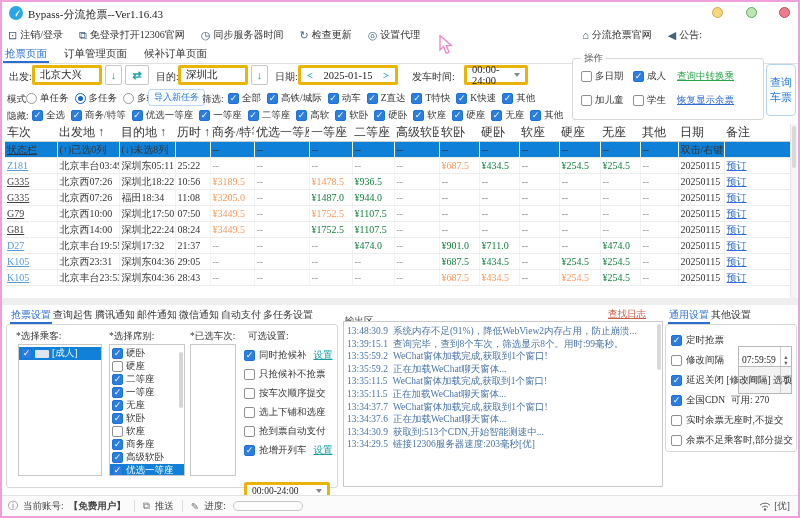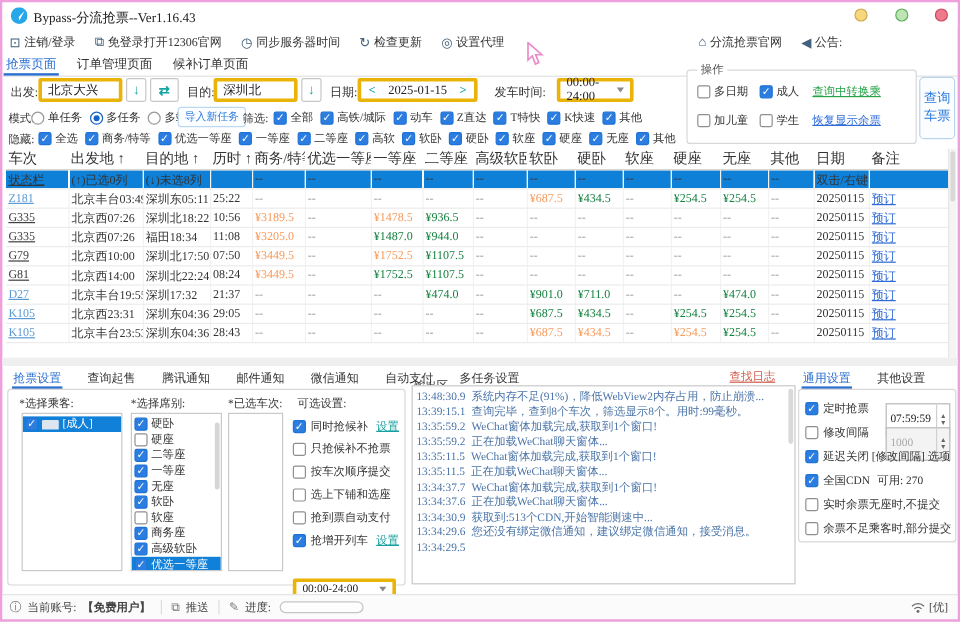--- a/index.html
+++ b/index.html
@@ -61,38 +61,38 @@
 .status-link{text-decoration:underline}
 .tlink{text-decoration:underline}
 .t-blue{color:#5b9bd5}.t-dark{color:#404040}
 .dim{color:#9a9a9a}
 .price-o{color:#f79a5b}.price-g{color:#15813f}
 .book{color:#2f6bd8;text-decoration:underline}
 .tbl-scroll{position:absolute;left:788px;top: 122px;width:7px;height:174px;background:#f4f4f4;border-left:1px solid #e6e6e6}
 .tbl-thumb{margin:2px 1px;width:4px;height:42px;background:#d8d8d8;border-radius:2px}
 .strip{position:absolute;left:0;top:296px;right:0;height:7px;background:#efefef}
 
-.btabs{position:absolute;display:flex;gap:20px;font-size:10px;height:17px}
+.btabs{position:absolute;display:flex;gap:0;font-size:10px;height:17px}
 .btab{color:#333;padding:1px 1px 2px;white-space:nowrap}
 .btab.sel{color:#2a6fd0;border-bottom:2px solid #2a6fd0}
 .plbl{position:absolute;font-size:9.5px;color:#333;white-space:nowrap}
 .lbox{position:absolute;border:1px solid #c9c9c9;background:#fff;overflow:hidden}
 .litem{display:flex;align-items:center;gap:3px;height:13px;font-size:9.5px;color:#333;padding:0 2px;white-space:nowrap}
 .litem.sel{background:#1080d8;color:#fff}
 .redact{width:14px;height:8px;background:#dde5ee;border-radius:1px}
 .sthumb{position:absolute;left:177px;top:350px;width:4px;height:56px;background:#d6d6d6;border-radius:2px}
 .opts{position:absolute;display:flex;flex-direction:column}
 .opt-row{display:flex;align-items:center;gap:4px;height:19px;font-size:9.5px;color:#333;white-space:nowrap}
 .set-link{color:#18a0a0;text-decoration:underline;margin-left:3px}
 .findlog{position:absolute;left:606px;top:306px;font-size:9.5px;color:#cf5b49;text-decoration:underline}
 .log-line{display:flex;gap:5px;height:12.6px;line-height:12.6px;font-size:9.5px;color:#4a74a8;white-space:nowrap;padding-left:3px}
 .logthumb{position:absolute;left:655px;top:322px;width:4px;height:46px;background:#d9d9d9;border-radius:2px}
 .gs-row{position:relative;display:flex;align-items:center;gap:4px;height:20px;font-size:9.5px;color:#333;white-space:nowrap}
 .gs-suffix{margin-left:2px}
-.spin{position:absolute;right:4px;top:6px;width:54px;height:28px;border:1px solid #b9b9b9;background:#fff;display:flex;align-items:center}
+.spin{position:absolute;right:4px;top:16px;width:54px;height:28px;border:1px solid #b9b9b9;background:#fff;display:flex;align-items:center}
 .spin-val{flex:1;padding-left:3px;font-size:9.5px;color:#222}
 .spin-arrows{width:11px;height:100%;border-left:1px solid #d0d0d0;display:flex;flex-direction:column;align-items:center;justify-content:center;line-height:6px;font-size:6.5px;color:#666}
 .spin.dis{background:#f3f3f3}.spin.dis .spin-val{color:#aaa}
 .start-btn{position:absolute;left:663px;top:455px;width:132px;height:30px;border:1px solid #cfe0f0;border-radius:4px;background:#fbfdff;color:#2080e0;font-weight:bold;font-size:12.5px;display:flex;align-items:center;justify-content:center;letter-spacing:2px}
 
 .statusbar{position:absolute;left:0;right:0;bottom:0;height:21px;border-top:1px solid #e3e3e3;background:#fbfbfb;display:flex;align-items:center;gap:5px;padding-left:6px;font-size:9.5px;color:#444}
 .sb-ico{color:#777;font-size:10px}
 .sb-bold{font-weight:bold}
 .sb-sep{width:1px;height:12px;background:#ddd;margin:0 3px}
 .pill{width:70px;height:10px;border:1px solid #c5c5c5;border-radius:6px;background:#fdfdfd;margin-left:2px}
@@ -662,25 +662,22 @@
       </div>
       <div class="log-line">
         <span class="log-time">13:34:37.6</span>
         <span class="log-msg">正在加载WeChat聊天窗体...</span>
       </div>
       <div class="log-line">
         <span class="log-time">13:34:30.9</span>
         <span class="log-msg">获取到:513个CDN,开始智能测速中...</span>
       </div>
       <div class="log-line">
-        <span class="log-time">13:34:29.6</span>
-        <span class="log-msg">您还没有绑定微信通知，建议绑定微信通知，接受消息。</span>
-      </div>
-      <div class="log-line">
         <span class="log-time">13:34:29.5</span>
+        <span class="log-msg">链接12306服务器速度:203毫秒[优]</span>
       </div>
     </div>
   <div class="logthumb"></div>
 
   <div class="btabs" style="left:666px;top:305px">
       <div class="btab sel">通用设置</div>
       <div class="btab">其他设置</div>
     </div>
   <div class="grpbox" style="left:663px;top:322px;width:132px;height:128px">
     <div style="padding:5px 0 0 5px">

